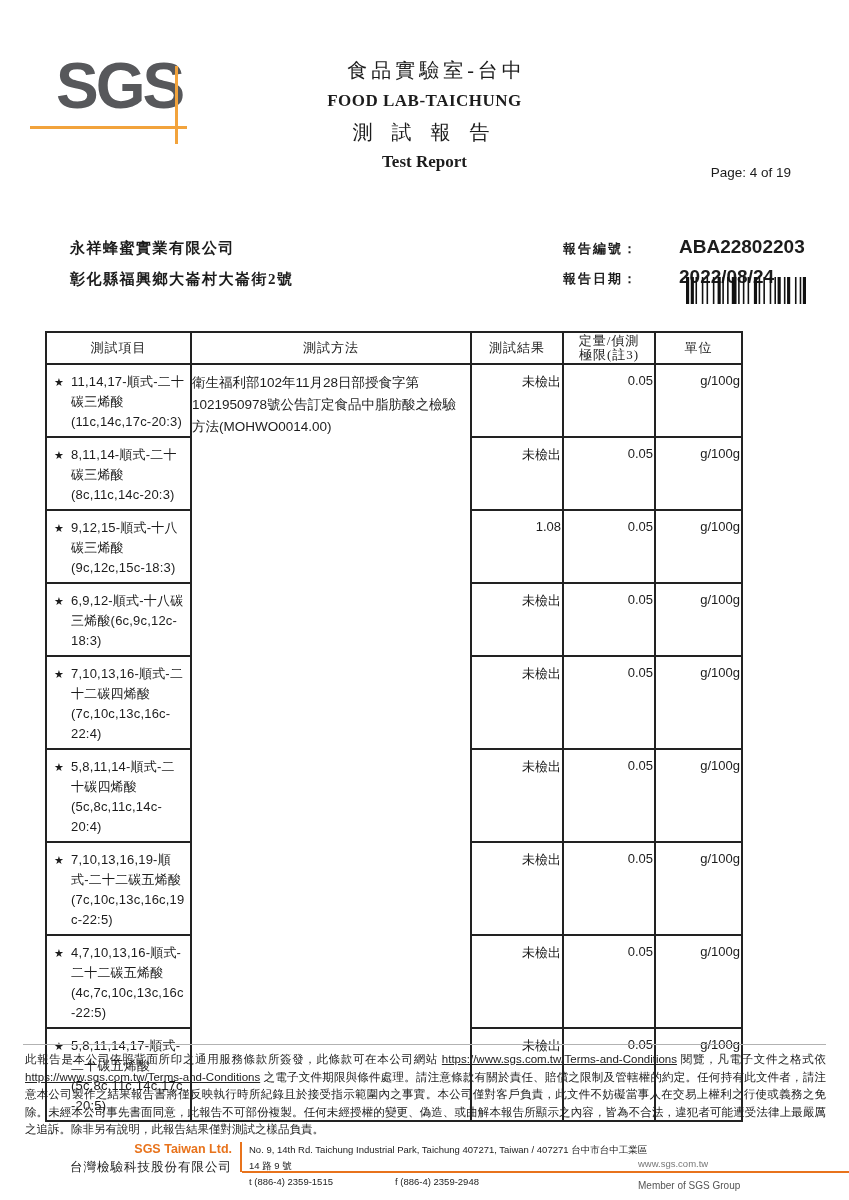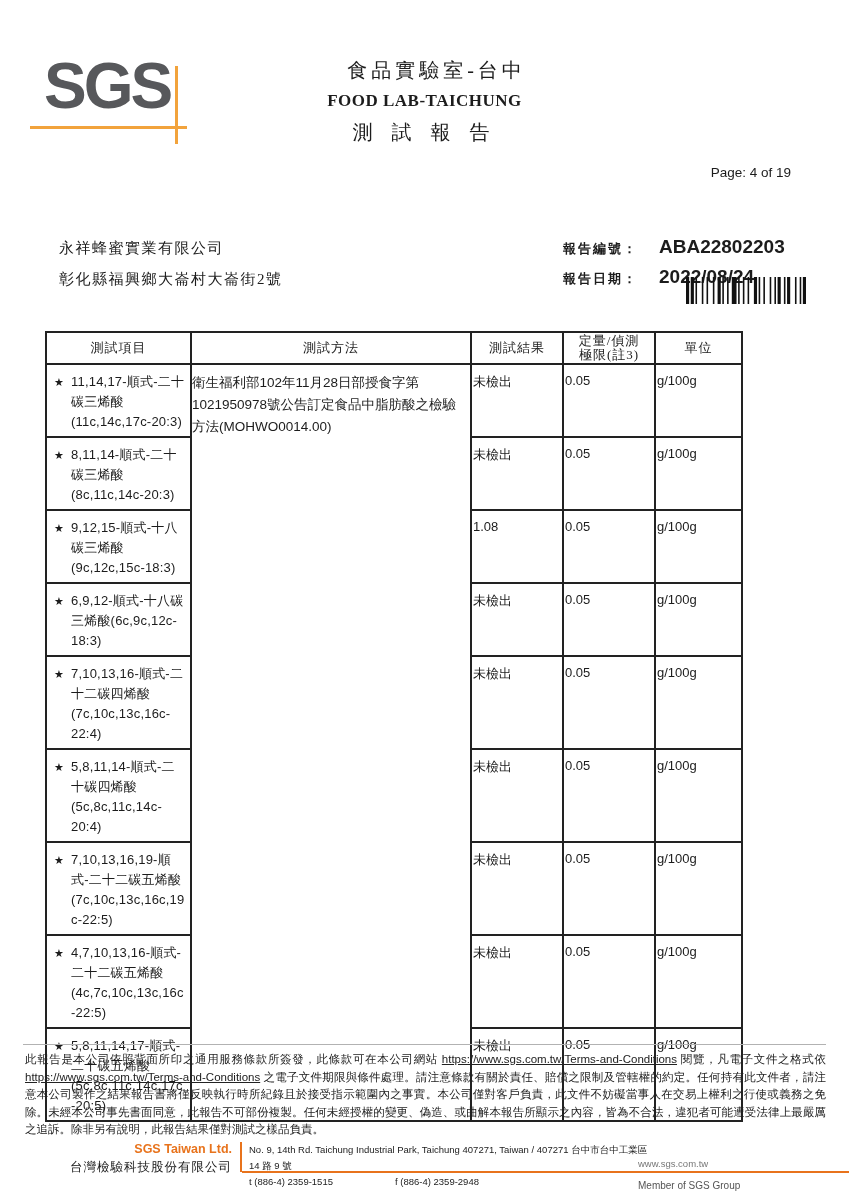--- a/index.html
+++ b/index.html
@@ -1,59 +1,59 @@
 <!DOCTYPE html>
 <html><head>
 <meta charset="utf-8">
 <style>
   html, body { margin: 0; padding: 0; background: #ffffff; }
   body { width: 849px; height: 1200px; font-family: "Liberation Sans", sans-serif; color: #1c1c1c; }
   .page { position: relative; width: 849px; height: 1200px; overflow: hidden; background: #ffffff; }
 
   
   .logo-text {
-    position: absolute; left: 44px; top: 54px;
+    position: absolute; left: 56px; top: 54px;
     font-family: "Liberation Sans", sans-serif; font-weight: bold;
     font-size: 64px; line-height: 1; letter-spacing: -3px;
     color: var(--logo_gray, #57585B);
   }
   .logo-hline { position: absolute; left: 30px; top: 126px; width: 157px; height: 3px; background: var(--logo_orange, #F2A33C); }
   .logo-vline { position: absolute; left: 175px; top: 66px; width: 3px; height: 78px; background: var(--logo_orange, #F2A33C); }
 
   
   .hdr { position: absolute; left: 0; right: 0; top: 57px; text-align: center; font-family: "Liberation Serif", serif; }
   .hdr-zh    { font-size: 20px; letter-spacing: 4px; font-weight: 500; padding-left: 24px; }
   .hdr-en    { font-size: 17px; font-weight: bold; letter-spacing: 0.5px; margin-top: 7px; }
   .hdr-zh2   { font-size: 20px; letter-spacing: 7px; font-weight: 500; margin-top: 8px; }
   .hdr-en2   { font-size: 17px; font-weight: bold; margin-top: 6px; }
 
   .page-label { position: absolute; right: 58px; top: 165px; font-size: 13.5px; }
 
   
-  .client { position: absolute; left: 59px; top: 233px; font-family: "Liberation Serif", serif; font-weight: normal; font-size: 15px; line-height: 31px; letter-spacing: 1.5px; }
+  .client { position: absolute; left: 70px; top: 233px; font-family: "Liberation Serif", serif; font-weight: bold; font-size: 15px; line-height: 31px; letter-spacing: 1.5px; }
   .meta { position: absolute; left: 563px; top: 236px; }
-  .meta-row { display: flex; align-items: baseline; margin-bottom: 8px; }
+  .meta-row { display: flex; align-items: baseline; margin-bottom: 8px; gap: 20px; }
   .meta-label { width: 96px; font-family: "Liberation Serif", serif; font-weight: bold; font-size: 13px; letter-spacing: 2px; }
   .meta-value { font-weight: bold; font-size: 19px; }
 
   .barcode { position: absolute; left: 686px; top: 277px; width: 120px; height: 27px; }
   .barcode svg { display: block; width: 120px; height: 27px; }
 
   
   table.results { position: absolute; left: 45px; top: 331px; width: 696px; border-collapse: collapse; table-layout: fixed; }
   table.results th, table.results td { border: 2px solid #222222; }
   table.results thead tr { height: 32px; }
   table.results th { font-family: "Liberation Serif", serif; font-weight: 500; font-size: 13px; text-align: center; vertical-align: middle; letter-spacing: 1px; }
   th.pre { white-space: pre-line; line-height: 14px; }
   td.c-item { vertical-align: top; padding: 7px 4px 4px 7px; font-size: 13px; line-height: 20px; }
   .item-wrap { display: flex; gap: 4px; }
   .star { font-size: 11px; line-height: 20px; flex: 0 0 13px; }
   .item-text { flex: 1; word-break: break-word; letter-spacing: 0.2px; }
   td.c-method { vertical-align: top; padding: 7px 6px 4px 0; font-size: 13.5px; line-height: 22px; word-break: break-word; margin-left: 40px; }
-  td.c-val { vertical-align: top; text-align: left; padding-top: 8px; font-size: 13px; }
+  td.c-val { vertical-align: top; text-align: right; padding-top: 8px; font-size: 13px; }
 
   
   .rule-gray { position: absolute; left: 23px; top: 1044px; width: 803px; height: 1px; background: #b2b2b2; }
   .disclaimer { position: absolute; left: 25px; top: 1051px; width: 801px; margin: 0; font-size: 11.5px; line-height: 17.5px; text-align: justify; color: #222; }
   .disclaimer .link { text-decoration: underline; cursor: pointer; }
 
   
   .f-left { position: absolute; left: 30px; top: 1142px; width: 202px; text-align: right; }
   .f-en { color: var(--accent_orange, #E8731C); font-weight: bold; font-size: 12.5px; }
   .f-zh { font-family: "Liberation Serif", serif; font-size: 12.5px; letter-spacing: 1px; margin-top: 3px; }
@@ -72,20 +72,21 @@
   <div>
     <div class="logo-text">SGS</div>
     <div class="logo-hline"></div>
     <div class="logo-vline"></div>
   </div>
 
   <div class="hdr">
     <div class="hdr-zh">食品實驗室-台中</div>
     <div class="hdr-en">FOOD LAB-TAICHUNG</div>
     <div class="hdr-zh2">測 試 報 告</div>
+    <div class="hdr-en2">Test Report</div>
   </div>
 
   <div class="page-label">Page: 4 of 19</div>
 
   <div class="client">
     <div>永祥蜂蜜實業有限公司</div>
     <div>彰化縣福興鄉大崙村大崙街2號</div>
   </div>
 
   <div class="meta">

